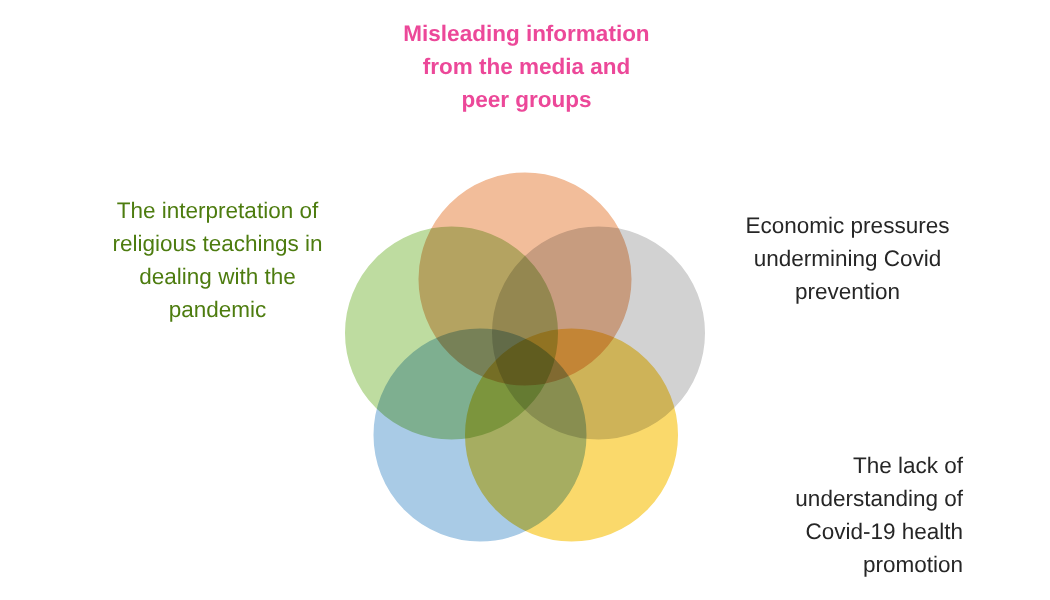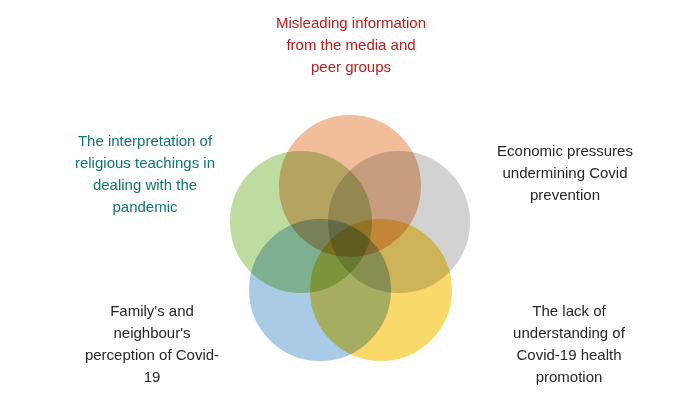--- a/index.html
+++ b/index.html
@@ -41,23 +41,24 @@
     left: 48px;
     top: 130px;
     width: 194px;
   }
   .label-right {
     left: 466px;
     top: 140px;
     width: 198px;
   }
   .label-bottom-right {
-    left: 472px;
+    left: 448px;
     top: 300px;
     width: 194px;
+    text-align: right;
   }
   .label-bottom-left {
     left: 54px;
     top: 300px;
     width: 196px;
   }
 </style>
 </head>
 <body style="background: rgb(255, 255, 255);">
 
@@ -66,36 +67,32 @@
   <svg class="venn-svg" width="700" height="400" viewBox="0 0 700 400">
     <g style="mix-blend-mode: multiply;">
       <circle id="circle-media" cx="350" cy="186" r="72" fill="#f2bd9a" stroke="#ffffff" stroke-width="2" style="mix-blend-mode: multiply;"></circle>
       <circle id="circle-economic" cx="399" cy="222" r="72" fill="#d2d2d2" stroke="#ffffff" stroke-width="2" style="mix-blend-mode: multiply;"></circle>
       <circle id="circle-health-promotion" cx="381" cy="290" r="72" fill="#fad96b" stroke="#ffffff" stroke-width="2" style="mix-blend-mode: multiply;"></circle>
       <circle id="circle-family" cx="320" cy="290" r="72" fill="#a9cbe6" stroke="#ffffff" stroke-width="2" style="mix-blend-mode: multiply;"></circle>
       <circle id="circle-religious" cx="301" cy="222" r="72" fill="#bedca0" stroke="#ffffff" stroke-width="2" style="mix-blend-mode: multiply;"></circle>
     </g>
   </svg>
 
-  <div class="label label-top" style="color: #b91c1c;">Misleading information
+  <div class="label label-top" style="color: #ec4899; font-weight: bold;">Misleading information
 from the media and
 peer groups</div>
 
   <div class="label label-right" style="color: rgb(38, 38, 38); text-align: center;">Economic pressures
 undermining Covid
 prevention</div>
 
   <div class="label label-bottom-right" style="color: rgb(38, 38, 38);">The lack of
 understanding of
 Covid-19 health
 promotion</div>
 
-  <div class="label label-bottom-left" style="color: rgb(38, 38, 38);">Family's and
-neighbour's
-perception of Covid-
-19</div>
 
-  <div class="label label-left" style="color: #0f766e;">The interpretation of
+  <div class="label label-left" style="color: #4d7c0f;">The interpretation of
 religious teachings in
 dealing with the
 pandemic</div>
 
 </div>
 
 </body></html>

